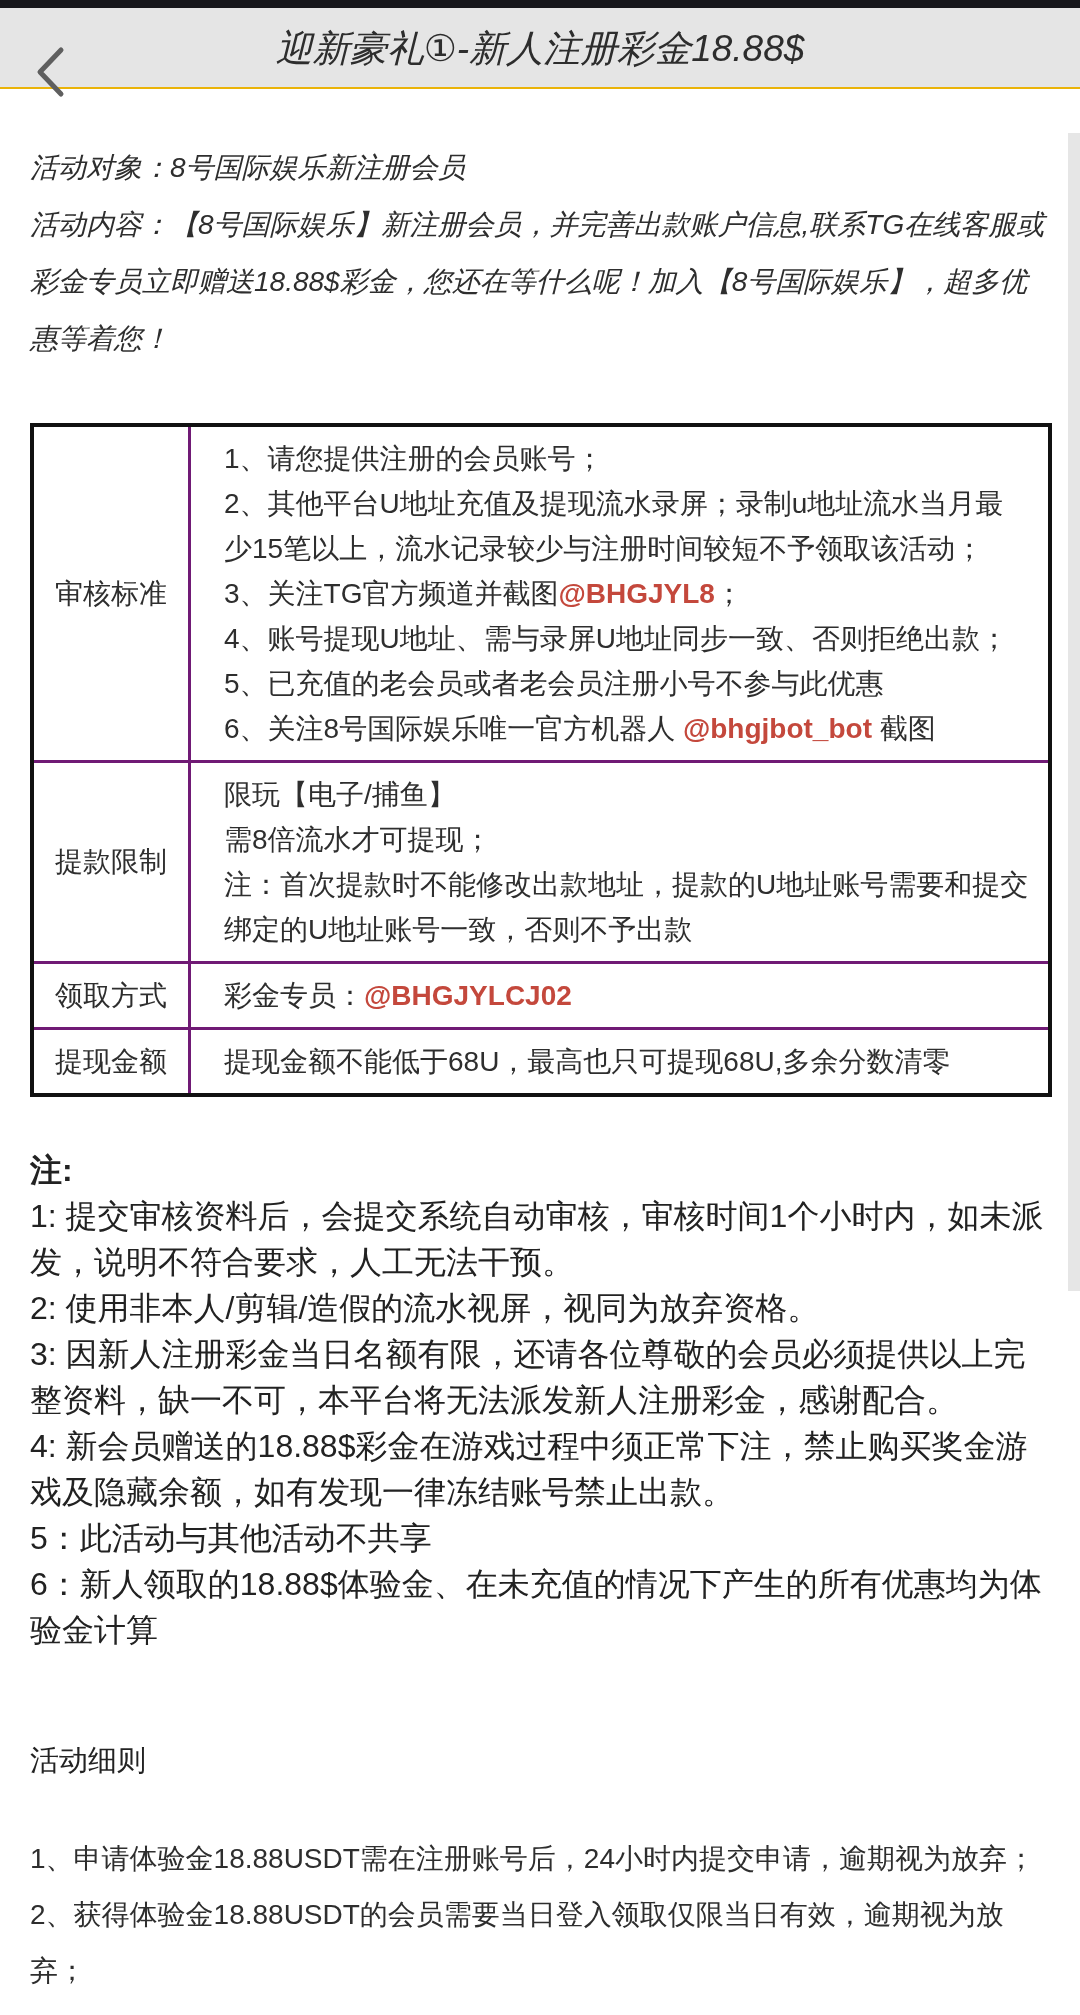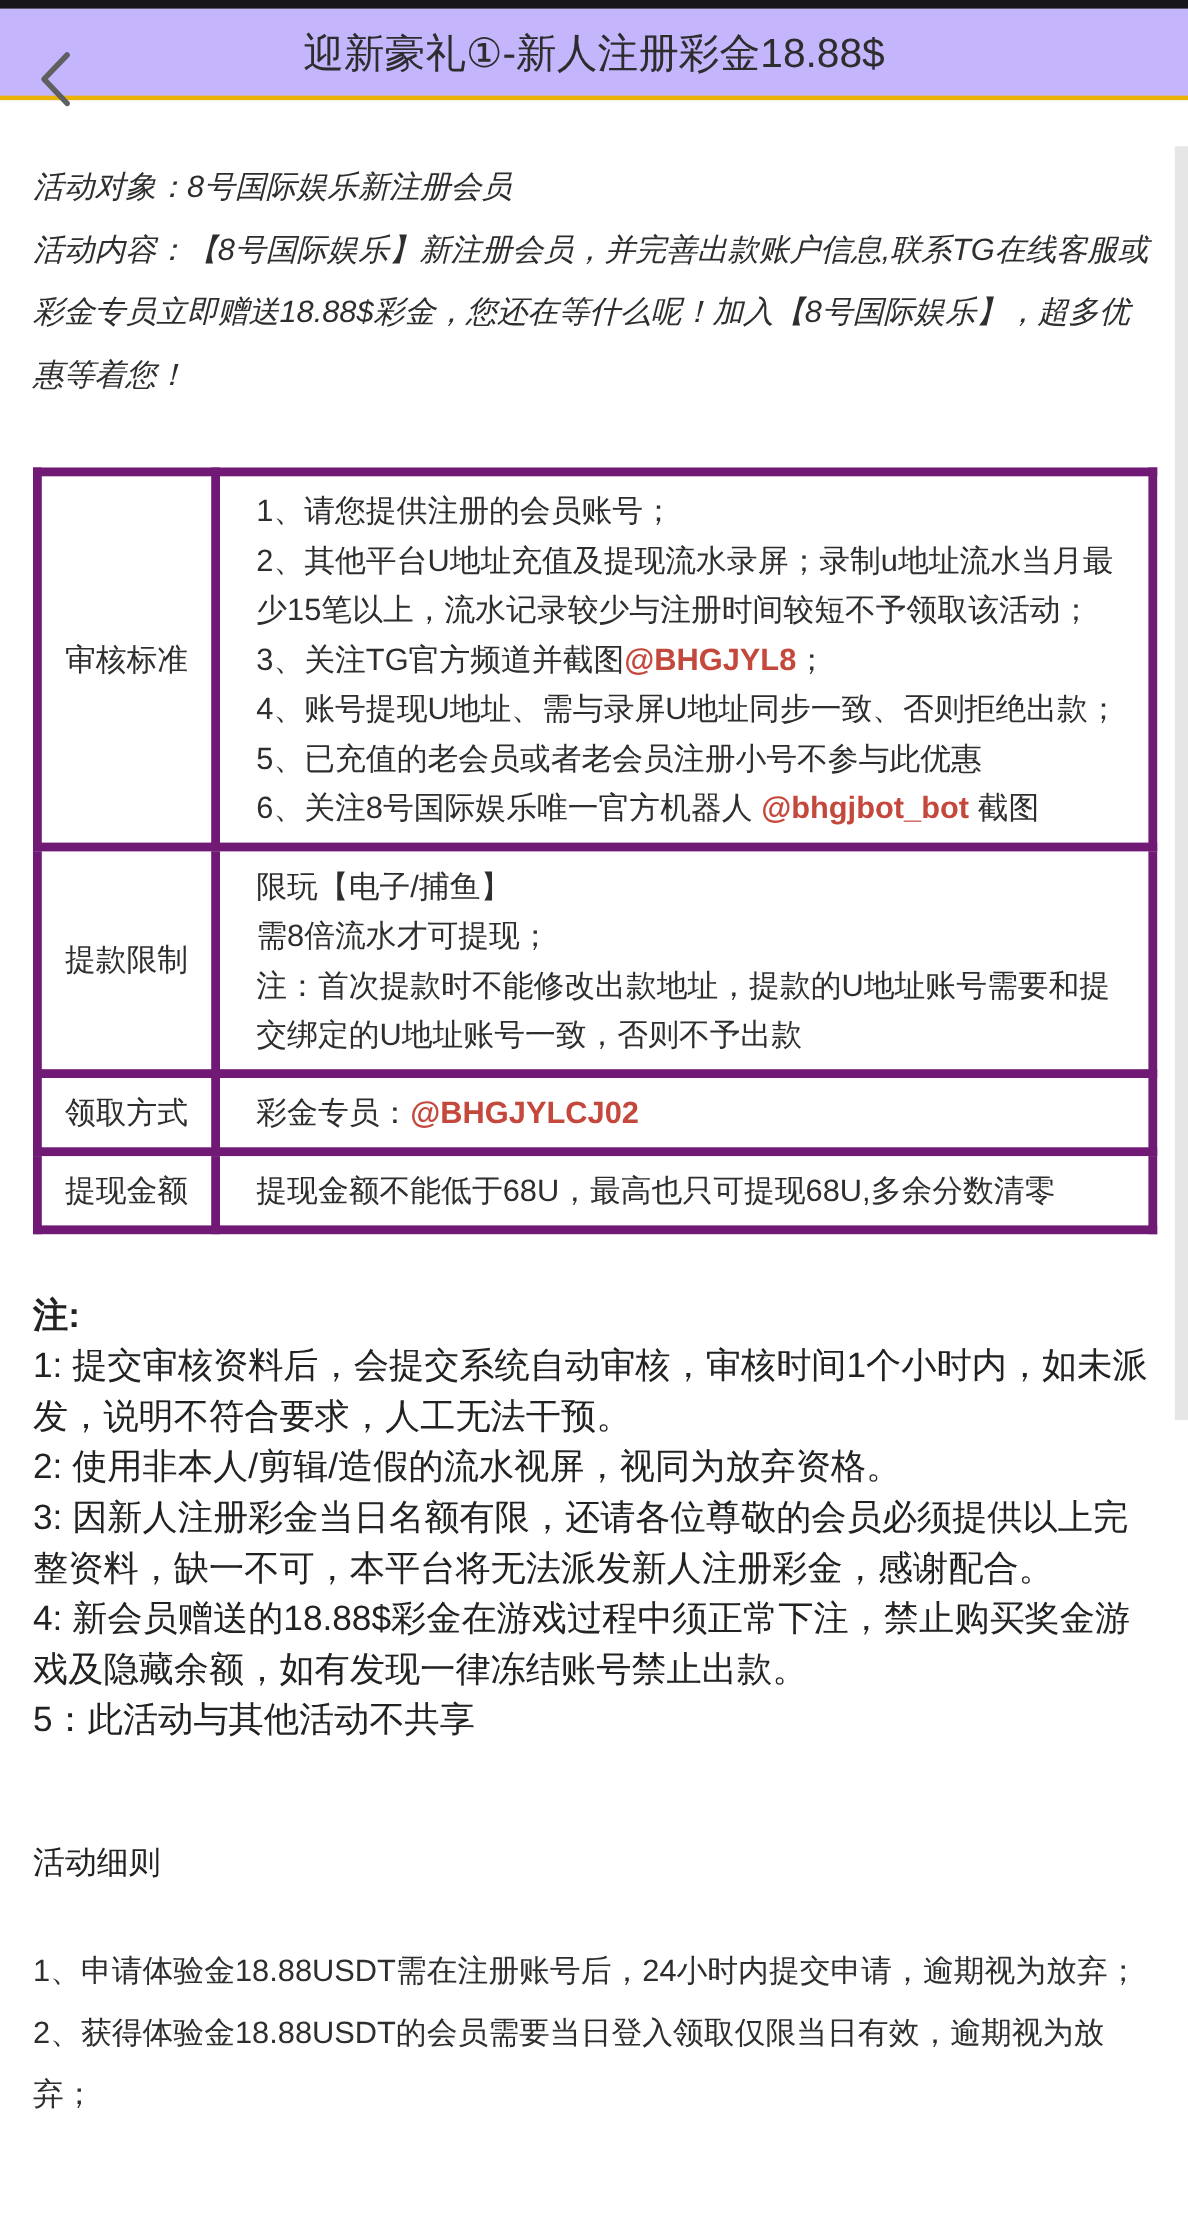--- a/index.html
+++ b/index.html
@@ -5,41 +5,41 @@
   html,body{margin:0;padding:0;}
   body{
     width:1080px;height:2015px;position:relative;overflow:hidden;
     background:#ffffff;
     font-family:"Liberation Sans","DejaVu Sans",sans-serif;
     color:#2b2b2b;
     -webkit-font-smoothing:antialiased;
   }
   .top-bar{height:8px;width:100%;background:#17171b;}
   .header{
-    position:relative;background:#c4b5fd;
-    padding:14px 0 12px;border-bottom:4px solid #eab308;
+    position:relative;background:#e5e5e5;
+    padding:14px 0 12px;border-bottom:2px solid #eab308;font-style:italic;
   }
   .back-btn{
     position:absolute;left:28px;top:36px;width:46px;height:56px;
     background:none;border:none;padding:0;cursor:pointer;
   }
   .page-title{
     width:730px;margin:0 auto;text-align:center;
     font-size:37px;line-height:53px;font-weight:500;color:#2d2d2d;
     word-break:break-all;
   }
   .content{padding:0 30px;}
   .intro{margin-top:50px;font-style:italic;}
   .intro p{margin:0;font-size:28px;line-height:57px;color:#2e2e2e;word-break:break-all;}
   table.rules{
     width:1022px;margin-top:56px;
     border-collapse:collapse;border:4px solid #111;
     table-layout:fixed;
   }
-  table.rules td{border:8px solid #701a75;font-size:28px;color:#2e2e2e;}
+  table.rules td{border:3px solid #701a75;font-size:28px;color:#2e2e2e;}
   td.row-label{width:142px;text-align:center;vertical-align:middle;padding:8px 6px;}
   td.row-content{padding:9px 18px 9px 33px;line-height:45px;word-break:break-all;}
   td.row-content.center{text-align:center;padding-left:18px;}
   .red{color:var(--accent,#c4483c);font-weight:700;}
   .notes{margin-top:50px;font-size:32px;line-height:46px;color:#222;word-break:break-all;}
   .notes .notes-title{font-weight:700;}
   .notes div{margin:0;}
   .details{margin-top:88px;}
   .details-title{font-size:29px;font-weight:400;color:#222;margin:0;}
   .details-lines{margin-top:50px;}
@@ -107,20 +107,21 @@
   </table>
 
   <section class="notes">
     <div class="notes-title">注:</div>
     <div>
         <div>1: 提交审核资料后，会提交系统自动审核，审核时间1个小时内，如未派发，说明不符合要求，人工无法干预。</div>
         <div>2: 使用非本人/剪辑/造假的流水视屏，视同为放弃资格。</div>
         <div>3: 因新人注册彩金当日名额有限，还请各位尊敬的会员必须提供以上完整资料，缺一不可，本平台将无法派发新人注册彩金，感谢配合。</div>
         <div>4: 新会员赠送的18.88$彩金在游戏过程中须正常下注，禁止购买奖金游戏及隐藏余额，如有发现一律冻结账号禁止出款。</div>
         <div>5：此活动与其他活动不共享</div>
+        <div>6：新人领取的18.88$体验金、在未充值的情况下产生的所有优惠均为体验金计算</div>
       </div>
   </section>
 
   <section class="details">
     <h2 class="details-title">活动细则</h2>
     <div class="details-lines">
         <div>1、申请体验金18.88USDT需在注册账号后，24小时内提交申请，逾期视为放弃；</div>
         <div>2、获得体验金18.88USDT的会员需要当日登入领取仅限当日有效，逾期视为放弃；</div>
       </div>
   </section>

